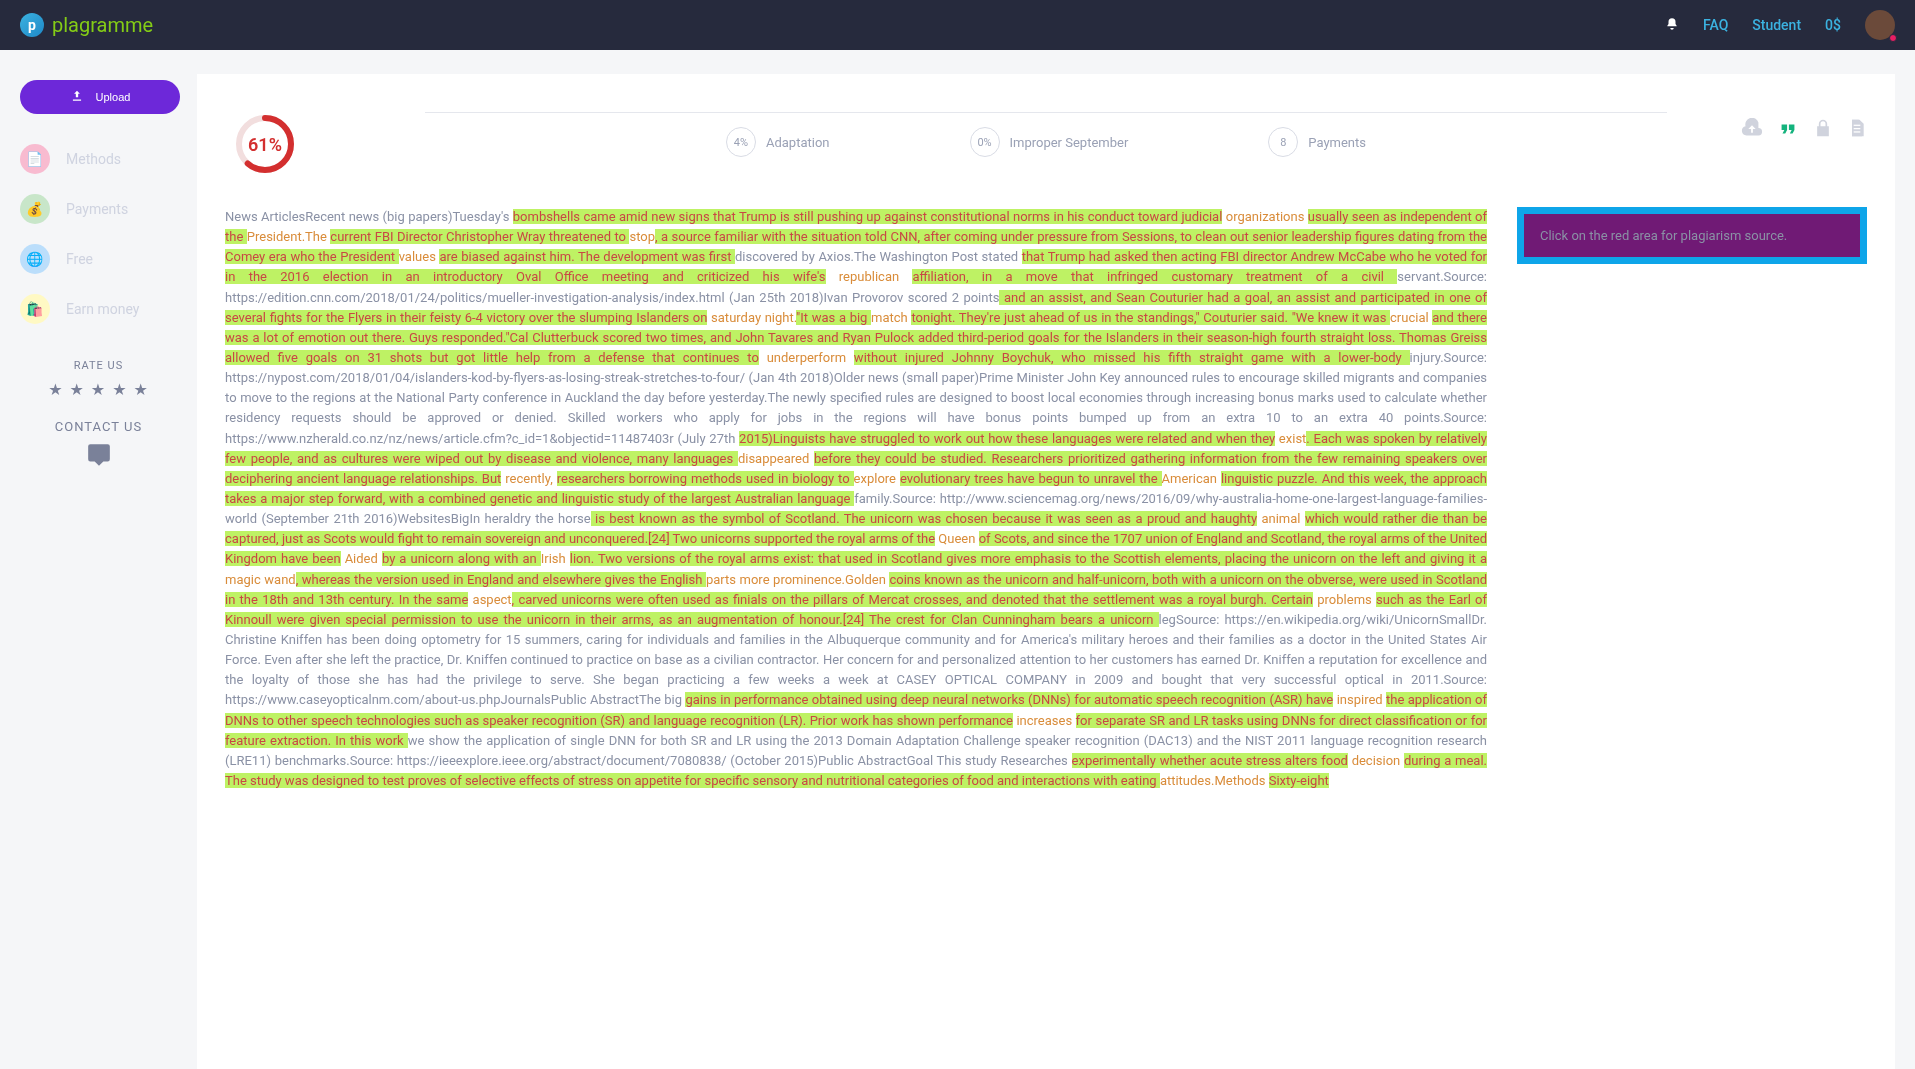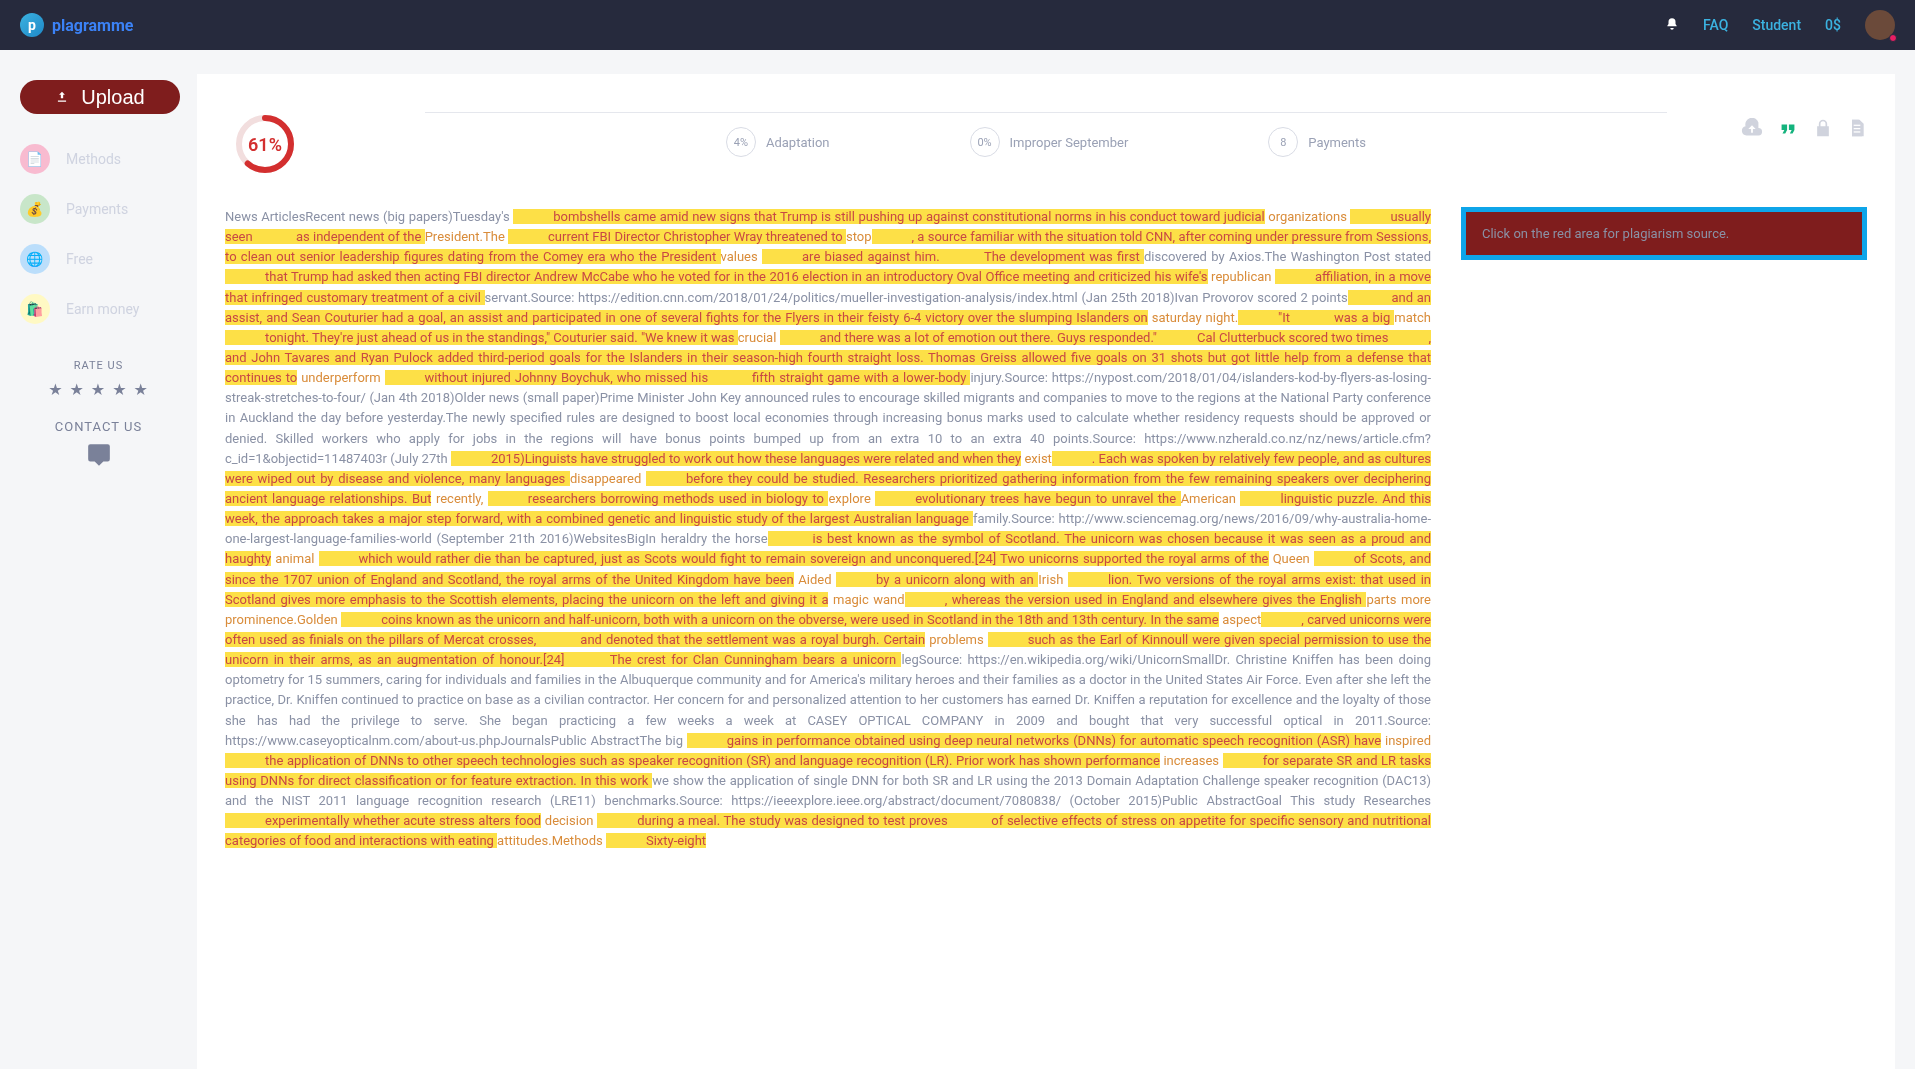--- a/index.html
+++ b/index.html
@@ -1,28 +1,28 @@
 <!DOCTYPE html>
 <html><head>
 <meta charset="utf-8">
 <style>
 * { margin: 0; padding: 0; box-sizing: border-box; }
 body { font-family: -apple-system, BlinkMacSystemFont, "Segoe UI", Roboto, sans-serif; background: #f5f6f8; color: #333; }
 .header { background: #262a3d; height: 50px; display: flex; align-items: center; padding: 0 20px; justify-content: space-between; }
 .logo-area { display: flex; align-items: center; gap: 8px; }
 .logo-circle { width: 24px; height: 24px; background: linear-gradient(135deg,#3bb2e0,#1e88c7); border-radius: 50%; display: flex; align-items: center; justify-content: center; color: #fff; font-weight: bold; font-size: 14px; }
-.logo-text { color: #3b82f6; font-size: 16px; font-weight: 700; }
+.logo-text { color: #84cc16; font-size: 20px; font-weight: 400; }
 .header-right { display: flex; align-items: center; gap: 24px; }
 .header-link { color: #3bb2e0; font-size: 14px; font-weight: 500; text-decoration: none; cursor: pointer; }
 .bell { color: #fff; font-size: 14px; cursor: pointer; }
 .avatar { width: 30px; height: 30px; border-radius: 50%; background: #6b4a3a; cursor: pointer; position: relative; }
 .avatar-dot { position: absolute; bottom: -2px; right: -2px; width: 8px; height: 8px; background: #e91e63; border-radius: 50%; border: 1px solid #262a3d; }
 .layout { display: flex; }
 .sidebar { width: 197px; padding: 30px 20px 20px 20px; }
-.upload-btn { background: #7f1d1d; color: #fff; border: none; border-radius: 22px; width: 160px; height: 34px; display: flex; align-items: center; justify-content: center; gap: 12px; font-size: 20px; font-weight: 500; cursor: pointer; margin-bottom: 20px; }
+.upload-btn { background: #6d28d9; color: #fff; border: none; border-radius: 22px; width: 160px; height: 34px; display: flex; align-items: center; justify-content: center; gap: 12px; font-size: 11px; font-weight: 500; cursor: pointer; margin-bottom: 20px; }
 .nav-item { display: flex; align-items: center; gap: 16px; padding: 10px 0; cursor: pointer; }
 .nav-icon { width: 30px; height: 30px; border-radius: 50%; display: flex; align-items: center; justify-content: center; font-size: 14px; }
 .nav-icon.papers { background: #f8bbd0; }
 .nav-icon.payments { background: #c8e6c9; }
 .nav-icon.free { background: #bbdefb; }
 .nav-icon.earn { background: #fff9c4; }
 .nav-label { color: #cfd3e0; font-size: 14px; }
 .rate-section { text-align: center; margin-top: 25px; color: #7a8199; font-size: 11px; letter-spacing: 1px; }
 .stars { display: flex; justify-content: center; gap: 6px; margin-top: 8px; }
 .star { color: #7a8199; font-size: 16px; cursor: pointer; }
@@ -36,23 +36,23 @@
 .doc-title { text-align: center; color: #7a8199; font-size: 16px; padding-bottom: 6px; margin: 0 200px 0 200px; }
 .metrics-row { display: flex; justify-content: center; gap: 140px; margin-top: 18px; border-top: 1px solid #e5e7ed; padding-top: 14px; margin-left: 200px; margin-right: 200px; }
 .metric { display: flex; align-items: center; gap: 10px; }
 .metric-badge { width: 30px; height: 30px; border: 1px solid #d9dce5; border-radius: 50%; display: flex; align-items: center; justify-content: center; font-size: 11px; color: #9aa1b5; }
 .metric-label { color: #9aa1b5; font-size: 13px; }
 .action-icons { position: absolute; right: 0; top: 6px; display: flex; gap: 14px; color: #d0d3dd; }
 .action-icon { font-size: 20px; cursor: pointer; }
 .action-icon.active { color: #14b37d; }
 .content-area { display: flex; gap: 30px; margin-top: 50px; }
 .doc-text { flex: 1; font-size: 13px; line-height: 1.55; color: #8a91a5; text-align: justify; }
-.hl-red { background: #fde047; color: #c84844; padding-left: 40px; }
+.hl-red { background: #bef264; color: #c84844; }
 .hl-orange { color: #d98c3a; }
-.info-box { width: 406px; background: #7f1d1d; border: 5px solid #0ea5e9; padding: 14px 16px; font-size: 13px; color: #8a91a5; height: fit-content; }
+.info-box { width: 350px; background: #701a75; border: 7px solid #0ea5e9; padding: 14px 16px; font-size: 13px; color: #8a91a5; height: fit-content; }
 </style>
 </head>
 <body>
 
 <div class="header">
   <div class="logo-area">
     <div class="logo-circle">p</div>
     <span class="logo-text">plagramme</span>
   </div>
   <div class="header-right">

